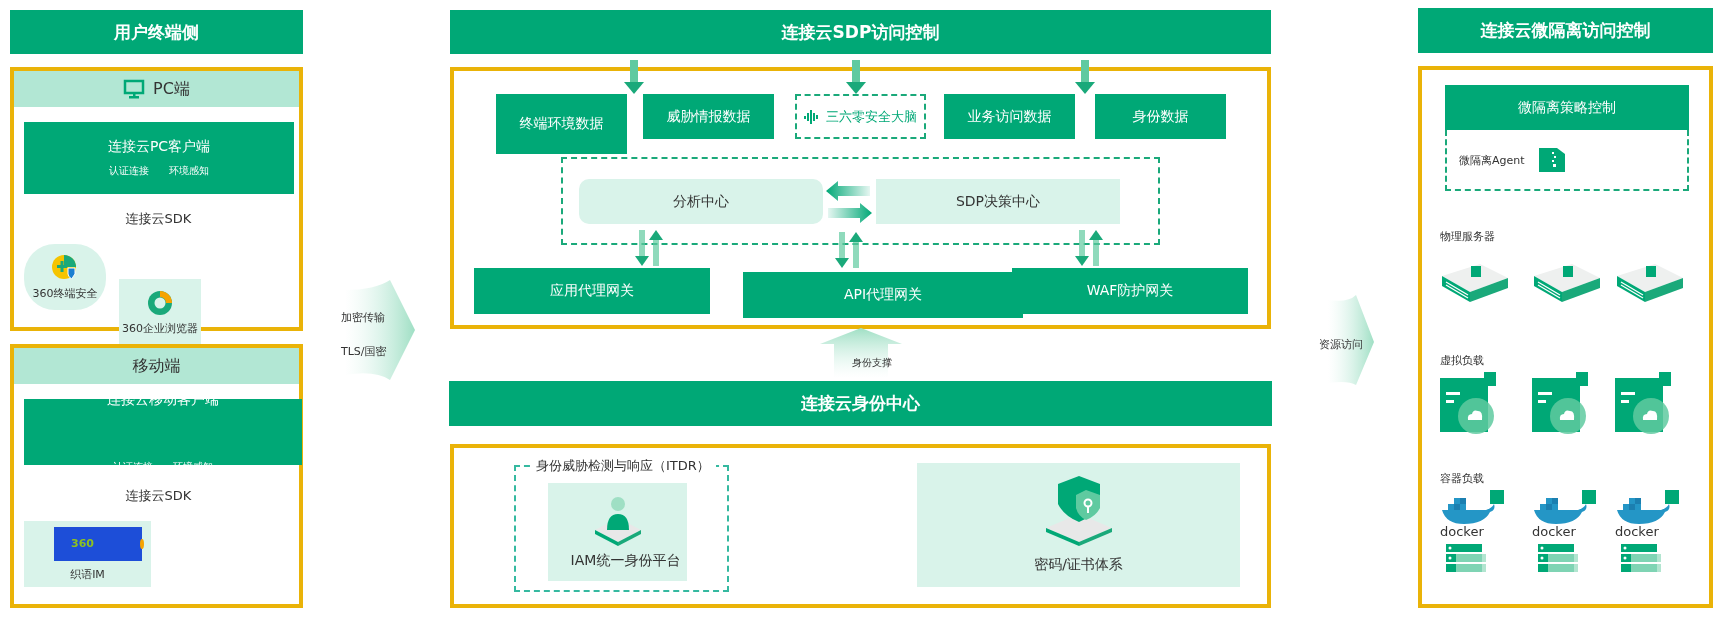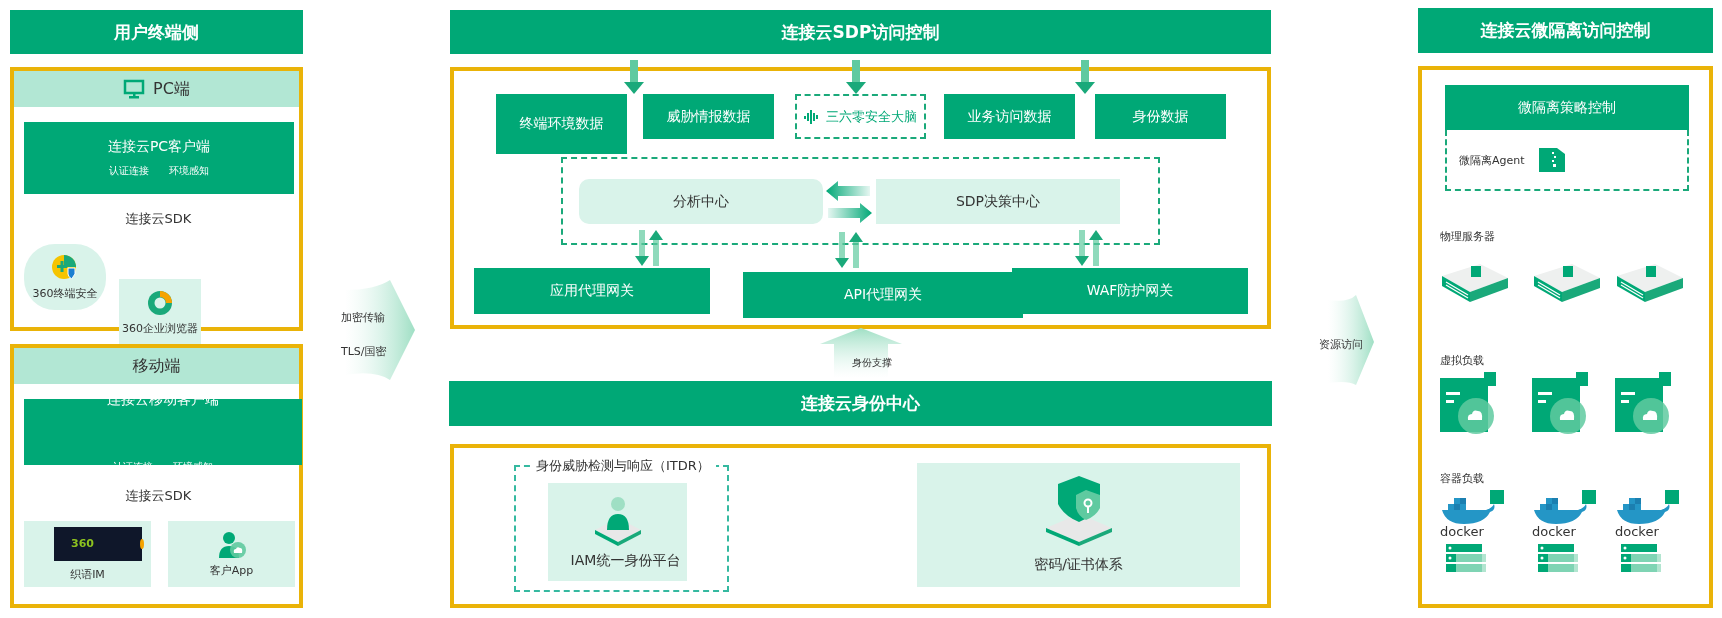--- a/index.html
+++ b/index.html
@@ -61,36 +61,27 @@
   <div class="subhead" style="height:36px;">移动端</div>
   <div class="abs green-box col" style="left:10px;top:51px;width:278px;height:66px;gap:43px;">
     <div style="font-size:14px;">连接云移动客户端</div>
     <div style="font-size:10px;margin-top:8px;display:flex;gap:20px;">
       <span>认证连接</span>
       <span>环境感知</span>
     </div>
   </div>
   <div class="abs center" style="left:0;top:138px;width:289px;height:20px;font-size:13px;">连接云SDK</div>
   <div class="abs light-box col" style="left:10px;top:173px;width:127px;height:66px;font-size:11px;">
-    <div style="background:#0f172a;width:88px;height:34px;display:flex;align-items:center;justify-content:center;gap:20px;margin-left:20px;">
+    <div style="background:#1d4ed8;width:88px;height:34px;display:flex;align-items:center;justify-content:center;gap:20px;margin-left:20px;">
       <span style="width:10px;height:10px;border-radius:50%;background:#8dc21f;display:inline-block;"></span>
       <span style="font-size:11px;color:#8dc21f;font-weight:bold;">360</span>
       <span style="width:1px;height:10px;background:#ccc;margin:0 3px;"></span>
       <span style="width:10px;height:10px;border-radius:50%;border:2px solid #f5a300;display:inline-block;"></span>
     </div>
     <span style="margin-top:6px;">织语IM</span>
-  </div>
-  <div class="abs light-box col" style="left:154px;top:173px;width:127px;height:66px;font-size:11px;">
-    <svg width="30" height="28" viewBox="0 0 30 28">
-      <circle cx="12" cy="7" r="6" fill="#00a876"></circle>
-      <path d="M2 27 Q2 15 12 15 Q22 15 22 27Z" fill="#00a876"></path>
-      <circle cx="21" cy="19" r="8" fill="#5fcaa0" opacity="0.9"></circle>
-      <path d="M17 22 Q16 18 19 18 Q20 15 23 17 Q26 17 25 22Z" fill="#fff"></path>
-    </svg>
-    <span style="margin-top:4px;">客户App</span>
   </div>
 </div>
 
 <svg class="abs" style="left:345px;top:280px;" width="75" height="110" viewBox="0 0 75 110">
   <defs>
       <linearGradient id="ga" x1="0" x2="1">
         <stop offset="0" stop-color="#d9f3ea" stop-opacity="0"></stop>
         <stop offset="1" stop-color="#9fdfc4"></stop>
       </linearGradient>
     </defs>

